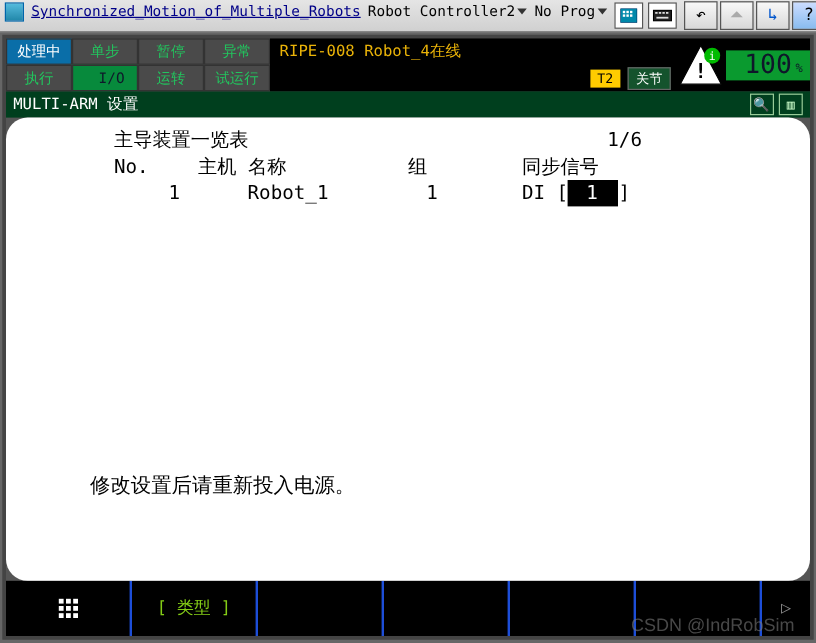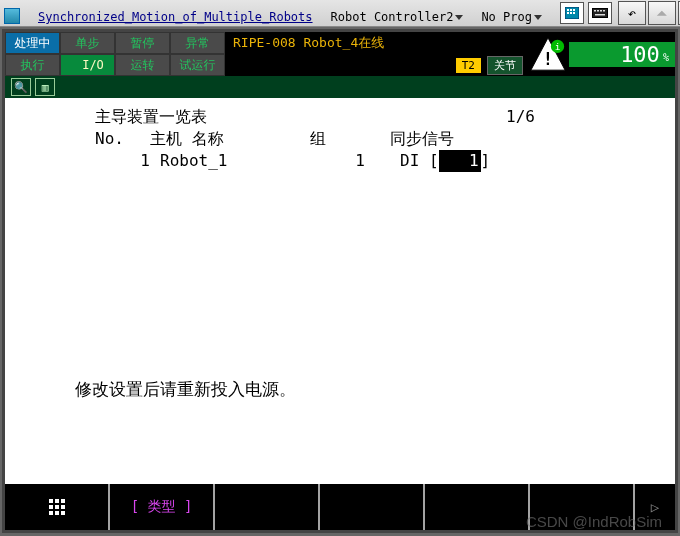--- a/index.html
+++ b/index.html
@@ -17,22 +17,22 @@
     height: 26px;
     background: linear-gradient(#e5e5e5, #d0d0d0);
     display: flex;
     align-items: center;
     padding: 0 4px;
     gap: 6px;
     border-bottom: 1px solid #888;
   }
   .titlebar .left {
     display: flex;
-    align-items: flex-end;
-    gap: 18px;
+    align-items: flex-start;
+    gap: 6px;
     flex: 1;
   }
   .app-icon {
     width: 14px; height: 14px;
     background: linear-gradient(#5bd, #28a);
     border: 1px solid #06a;
   }
   .title-text {
     color: #008;
     font-size: 12px;
@@ -84,21 +84,21 @@
     grid-template-rows: 22px 22px;
   }
   .status-cell {
     border: 1px solid #333;
     display:flex; align-items:center; justify-content:center;
     font-size:12px;
     color:#ddd;
   }
   .sc-disabled { background:#4a4a4a; color:#22c55e;text-align:right; }
   .sc-blue { background:#0a6ea8; color:#fff; }
-  .sc-green { background:#078a3c; color:#fef9c3;padding-left:11px; }
+  .sc-green { background:#078a3c; color:#0f172a;padding-left:11px; }
   .status-msg {
     grid-row: 1 / span 2;
     grid-column: 5;
     background:#000;
     display:grid;
     grid-template-columns: 1fr auto auto auto auto;
     grid-template-rows: 1fr 1fr;
     align-items:center;
   }
   .msg-text { color:#eab308; font-size:13px; padding-left:8px; grid-column:1; grid-row:1; }
@@ -107,71 +107,71 @@
   .badge-joint { background:#14532d; color:#fff; font-size:11px; padding:1px 6px; border:1px solid #666;}
   .warn {
     grid-column:4; grid-row:1 / span 2;
     width:42px; display:flex; align-items:center; justify-content:center;
   }
   .warn svg { width:38px; height:38px; }
   .override {
     grid-column:5; grid-row:1 / span 2;
     width:70px; background:#0a9a2f;
     display:flex; align-items:flex-end; justify-content:center;
-    color:#ffffff; font-size:22px;
+    color:#0f172a; font-size:22px;
     position:relative;
-    padding-left:36px;
   }
   .override .pct { font-size:10px; position:absolute; bottom:4px; right:6px;}
   .greenbar {
     height: 22px;
     background: #003f1e;
     color: #fff;
     display:flex; align-items:center; justify-content:space-between;
     padding: 0 6px;
     font-size:13px;
   }
   .greenbar-icons { display:flex; gap:4px; align-items:center; }
   .gb-icon { width:18px; height:16px; border:1px solid #9c9; display:flex; align-items:center; justify-content:center; font-size:11px; color:#cfc;}
   .content {
     background:#fff;
     height: 370px;
     padding: 8px 20px;
     font-family: "SimSun", monospace;
     font-size: 16px;
     line-height: 22px;
     position:relative;
+    border-radius:18px;
   }
   .content .hdr-row { display:flex; }
   .content .col-title { margin-left:70px; }
   .page-ind { position:absolute; right:140px; top:8px; }
-  .thead { display:flex; margin-left:70px; gap:0; }
+  .thead { display:flex; margin-left:70px; gap:15px; }
   .thead span { display:inline-block; }
   .trow { display:flex; margin-left:70px; }
-  .trow span { display:inline-block; }
+  .trow span { display:inline-block;text-align:center; }
   .di-box {
     display:inline-block; background:#000; color:#fff;
     width:40px; text-align:right; padding-right:2px;
     font-family: monospace;
   }
   .warn-msg {
-    position:absolute; left:70px; top:280px;
+    position:absolute; left:70px; top:296px;
     font-size:17px;
   }
   .footer {
     height:46px;
     background:#000;
     display:flex;
     align-items:stretch;
   }
   .fbtn {
     flex:1;
-    border-right:2px solid #a3a3a3;
+    border-right:2px solid #1d4ed8;
     display:flex; align-items:center; justify-content:center;
-    color:#d946ef; font-size:14px;
+    color:#84cc16; font-size:14px;
   }
   .fbtn:last-child { border-right:none; }
   .fbtn.grid-icon span {
     display:grid; grid-template-columns:repeat(3,4px); grid-template-rows:repeat(3,4px); gap:2px;
   }
   .fbtn.grid-icon span i { background:#fff; width:4px; height:4px; }
   .watermark {
     position:absolute;
     right:18px; bottom:6px;
     color: rgba(120,120,120,0.6);
@@ -254,20 +254,21 @@
         <span class="pct">%</span>
       </div>
     </div>
     <div class="status-cell sc-disabled">执行</div>
     <div class="status-cell sc-green">I/O</div>
     <div class="status-cell sc-disabled">运转</div>
     <div class="status-cell sc-disabled">试运行</div>
   </div>
 
   <div class="greenbar">
+    <span>MULTI-ARM 设置</span>
     <div class="greenbar-icons">
       <div class="gb-icon">🔍</div>
       <div class="gb-icon">▥</div>
     </div>
   </div>
 
   <div class="content">
     <div class="hdr-row">
       <span class="col-title">主导装置一览表</span>
     </div>

